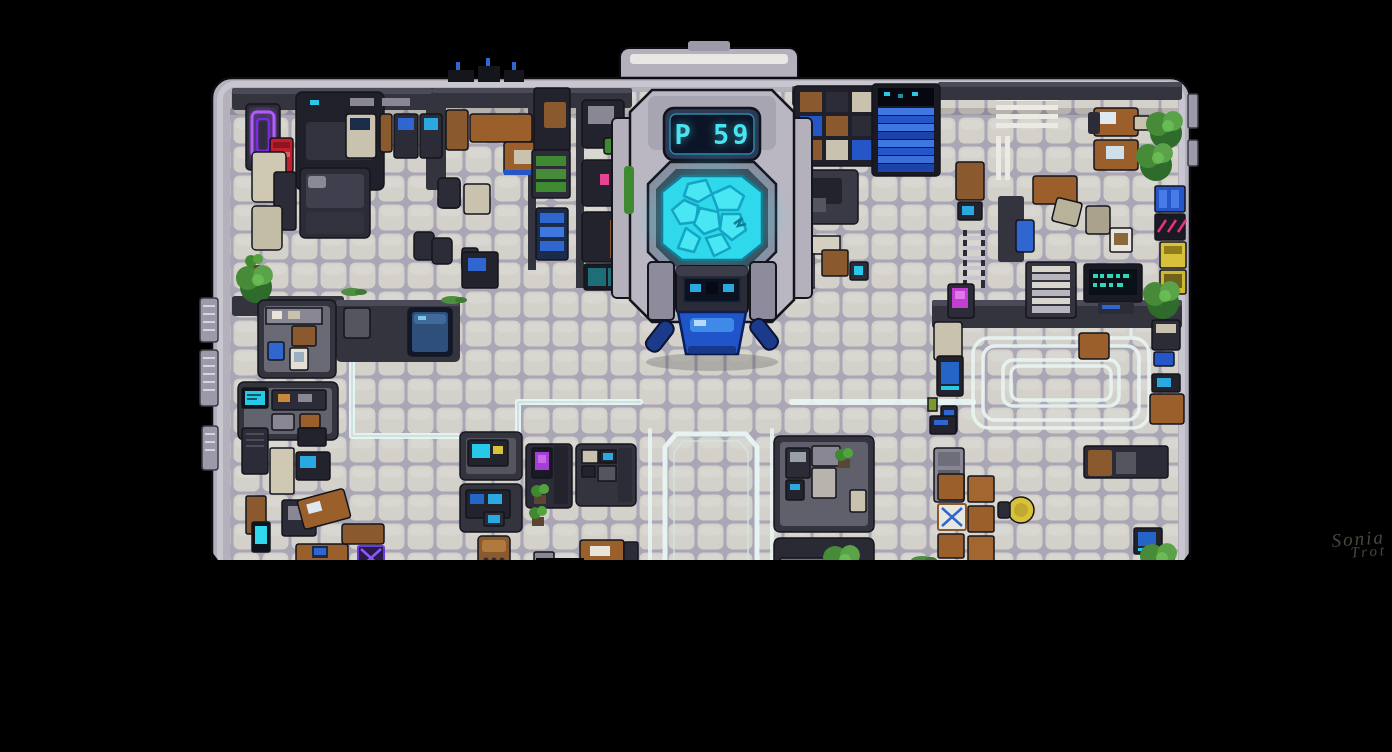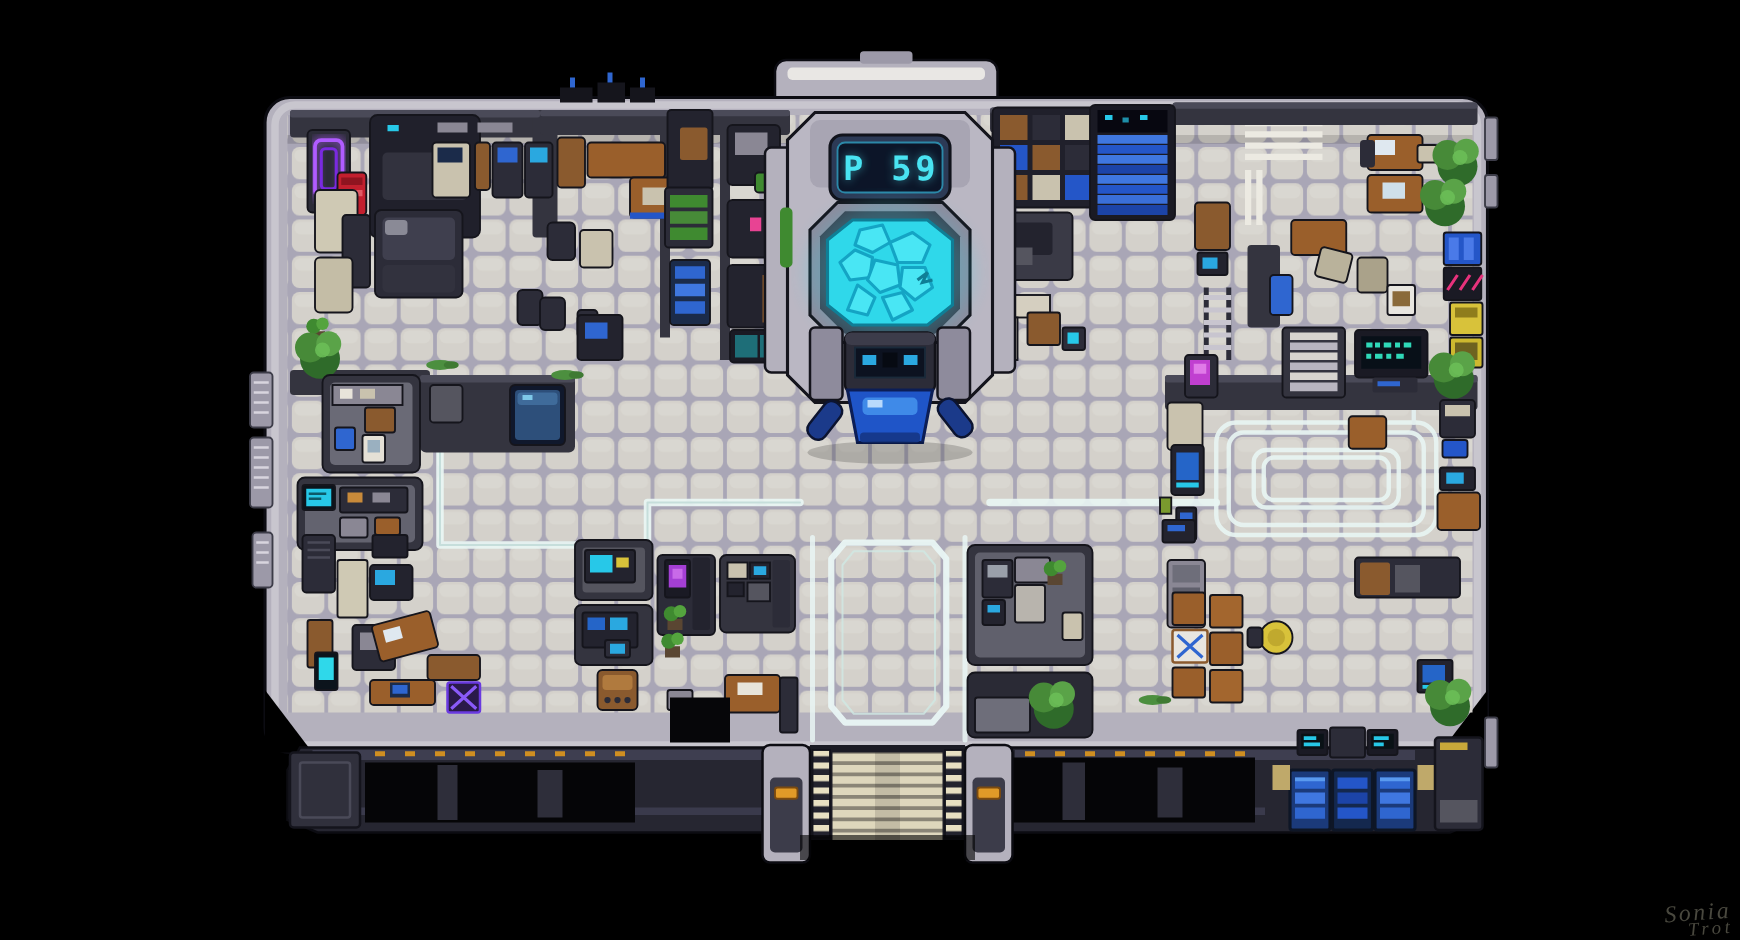--- a/index.html
+++ b/index.html
@@ -1,16 +1,16 @@
 <!DOCTYPE html>
 <html><head>
 <meta charset="utf-8">
 <style>
   html,body{margin:0;padding:0;background:#000;}
-  .stage{position:relative;width:1392px;height:752px;background:#000;overflow:hidden;font-family:"DejaVu Sans",sans-serif;}
+  .stage{position:relative;width:1392px;height:560px;background:#000;overflow:hidden;font-family:"DejaVu Sans",sans-serif;}
   svg{position:absolute;left:0;top:0;}
   svg *{shape-rendering:auto;}
   .o{stroke:#15151c;stroke-width:1.5;}
   .reactor-text{font-family:"DejaVu Sans Mono",monospace;font-weight:bold;font-size:27px;letter-spacing:3px;fill:#49e4f2;}
   .sig{position:absolute;right:6px;bottom:2px;color:#4d4c42;font-family:"Liberation Serif",serif;font-style:italic;line-height:.8;transform:rotate(-4deg);opacity:.95;text-align:left;}
   .sig .l1{font-size:19px;letter-spacing:2px;display:block;}
   .sig .l2{font-size:15px;letter-spacing:3px;display:block;margin-left:18px;}
 </style>
 </head>
 <body>

